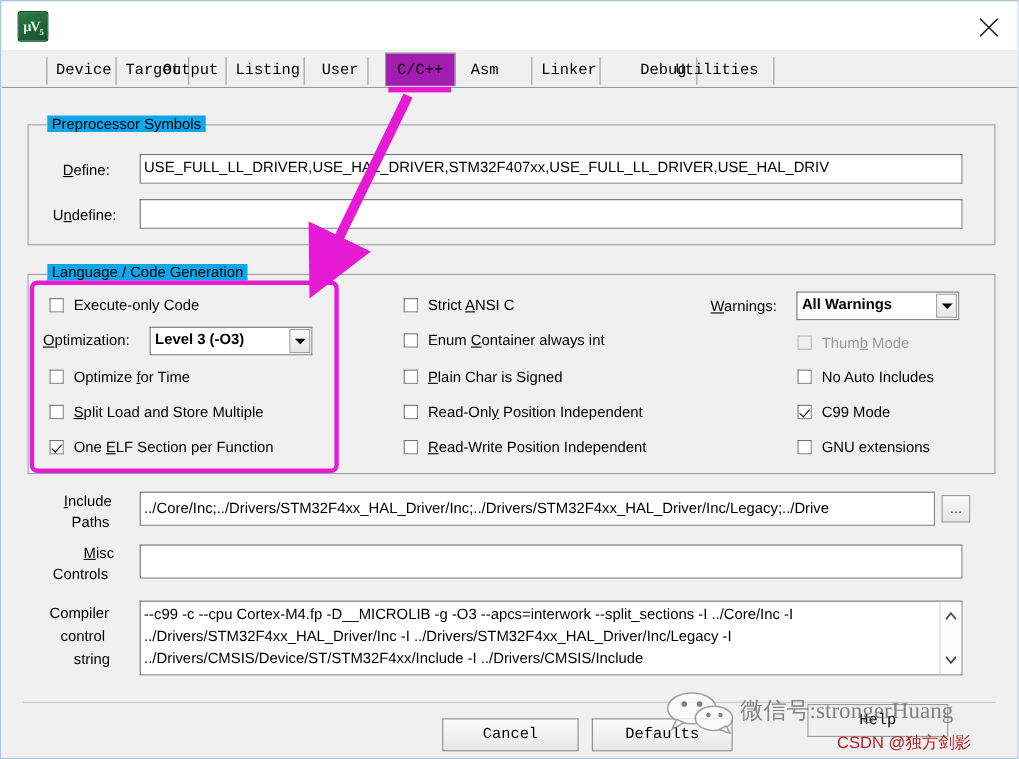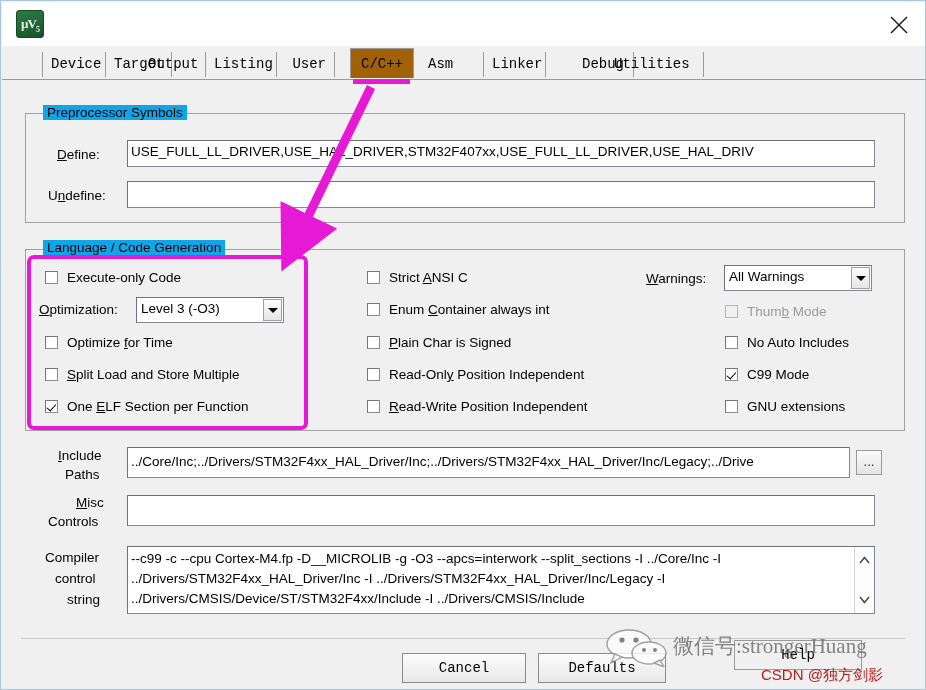--- a/index.html
+++ b/index.html
@@ -76,21 +76,21 @@
     line-height: 25px;
     padding: 0 8px;
     border-right: 1px solid #9a9a9a;
     box-sizing: border-box;
     white-space: nowrap;
     cursor: default;
   }
   .tab.first { border-left: 1px solid #9a9a9a; }
   .tab.active {
     top: 2px; height: 30px; line-height: 30px;
-    background: #a16207;
+    background: #a21caf;
     border: 1px solid #9a9a9a;
     border-bottom: none;
     z-index: 3;
   }
   #tab-underline {
     position: absolute;
     left: 352px; top: 78px;
     width: 57px; height: 5px;
     background: #e61ad4;
     z-index: 6;
@@ -171,20 +171,21 @@
 
   
   .combo {
     position: absolute;
     background: #ffffff;
     border: 1px solid #828790;
     border-top-color: #6e7279;
     border-left-color: #6e7279;
     box-sizing: border-box;
     cursor: default;
+    font-weight: bold;
   }
   .combo .val {
     position: absolute; left: 4px; top: 3px;
     font-size: 13.5px; white-space: nowrap;
   }
   .combo .arrow-btn {
     position: absolute; right: 1px; top: 1px;
     width: 19px; bottom: 1px;
     background: linear-gradient(#fbfbfb,#e6e6e6);
     border: 1px solid #a0a0a0;

